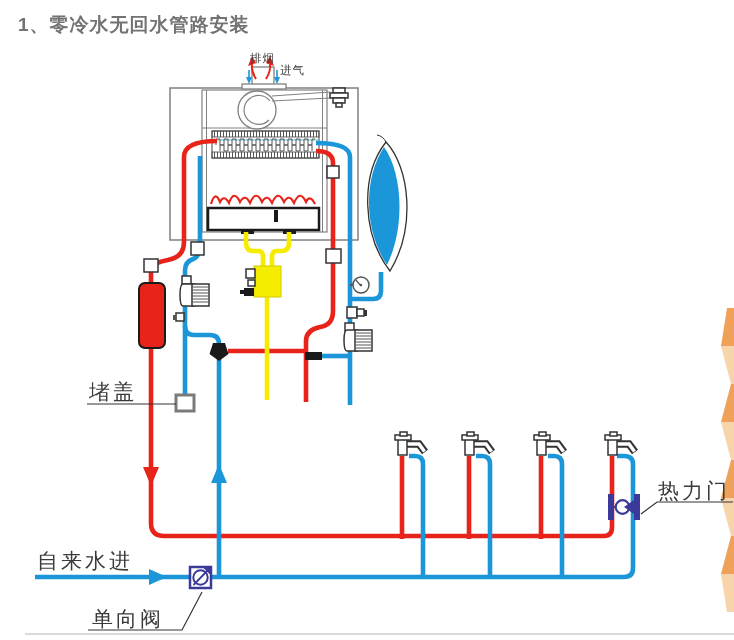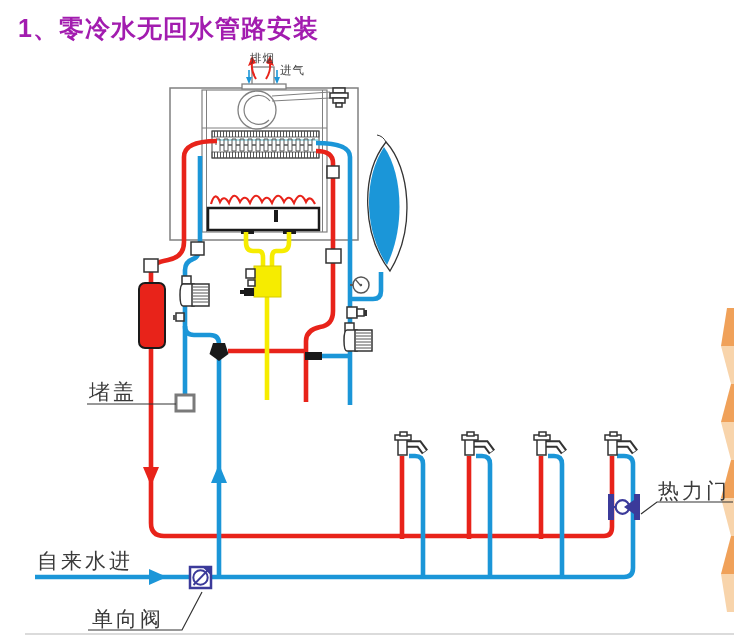--- a/index.html
+++ b/index.html
@@ -1,19 +1,19 @@
 <!DOCTYPE html>
 <html style="--hot: #e8231a; --cold: #1b96d8; --gas: #f6ec00; --valve: #3b3a9a; --outline: #808080; --dark: #1a1a1a; --ribbon_dark: #f0a159; --ribbon_light: #f8d4ab;"><head>
 <meta charset="utf-8">
 <style>
   html,body{margin:0;padding:0;background:#fff;}
   .stage{position:relative;width:734px;height:640px;background:#fff;overflow:hidden;
          font-family:"Liberation Sans","DejaVu Sans",sans-serif;}
-  .page-title{position:absolute;left:18px;top:12px;font-size:25px;font-weight:bold;
-              color:#a21caf;letter-spacing:1px;}
+  .page-title{position:absolute;left:18px;top:12px;font-size:19px;font-weight:bold;
+              color:#737373;letter-spacing:1px;}
   svg text{font-family:"Liberation Sans","DejaVu Sans",sans-serif;fill:#3a3a3a;}
   .pipe{fill:none;stroke-width:4.6;}
   .hot{stroke:var(--hot);}
   .cold{stroke:var(--cold);}
   .gas{stroke:var(--gas);}
   .hot-fill{fill:var(--hot);}
   .cold-fill{fill:var(--cold);}
   .outline{stroke:var(--outline);fill:#fff;}
   .comp{stroke:#333;fill:#fff;stroke-width:1.5;}
   .dark{fill:var(--dark);}

